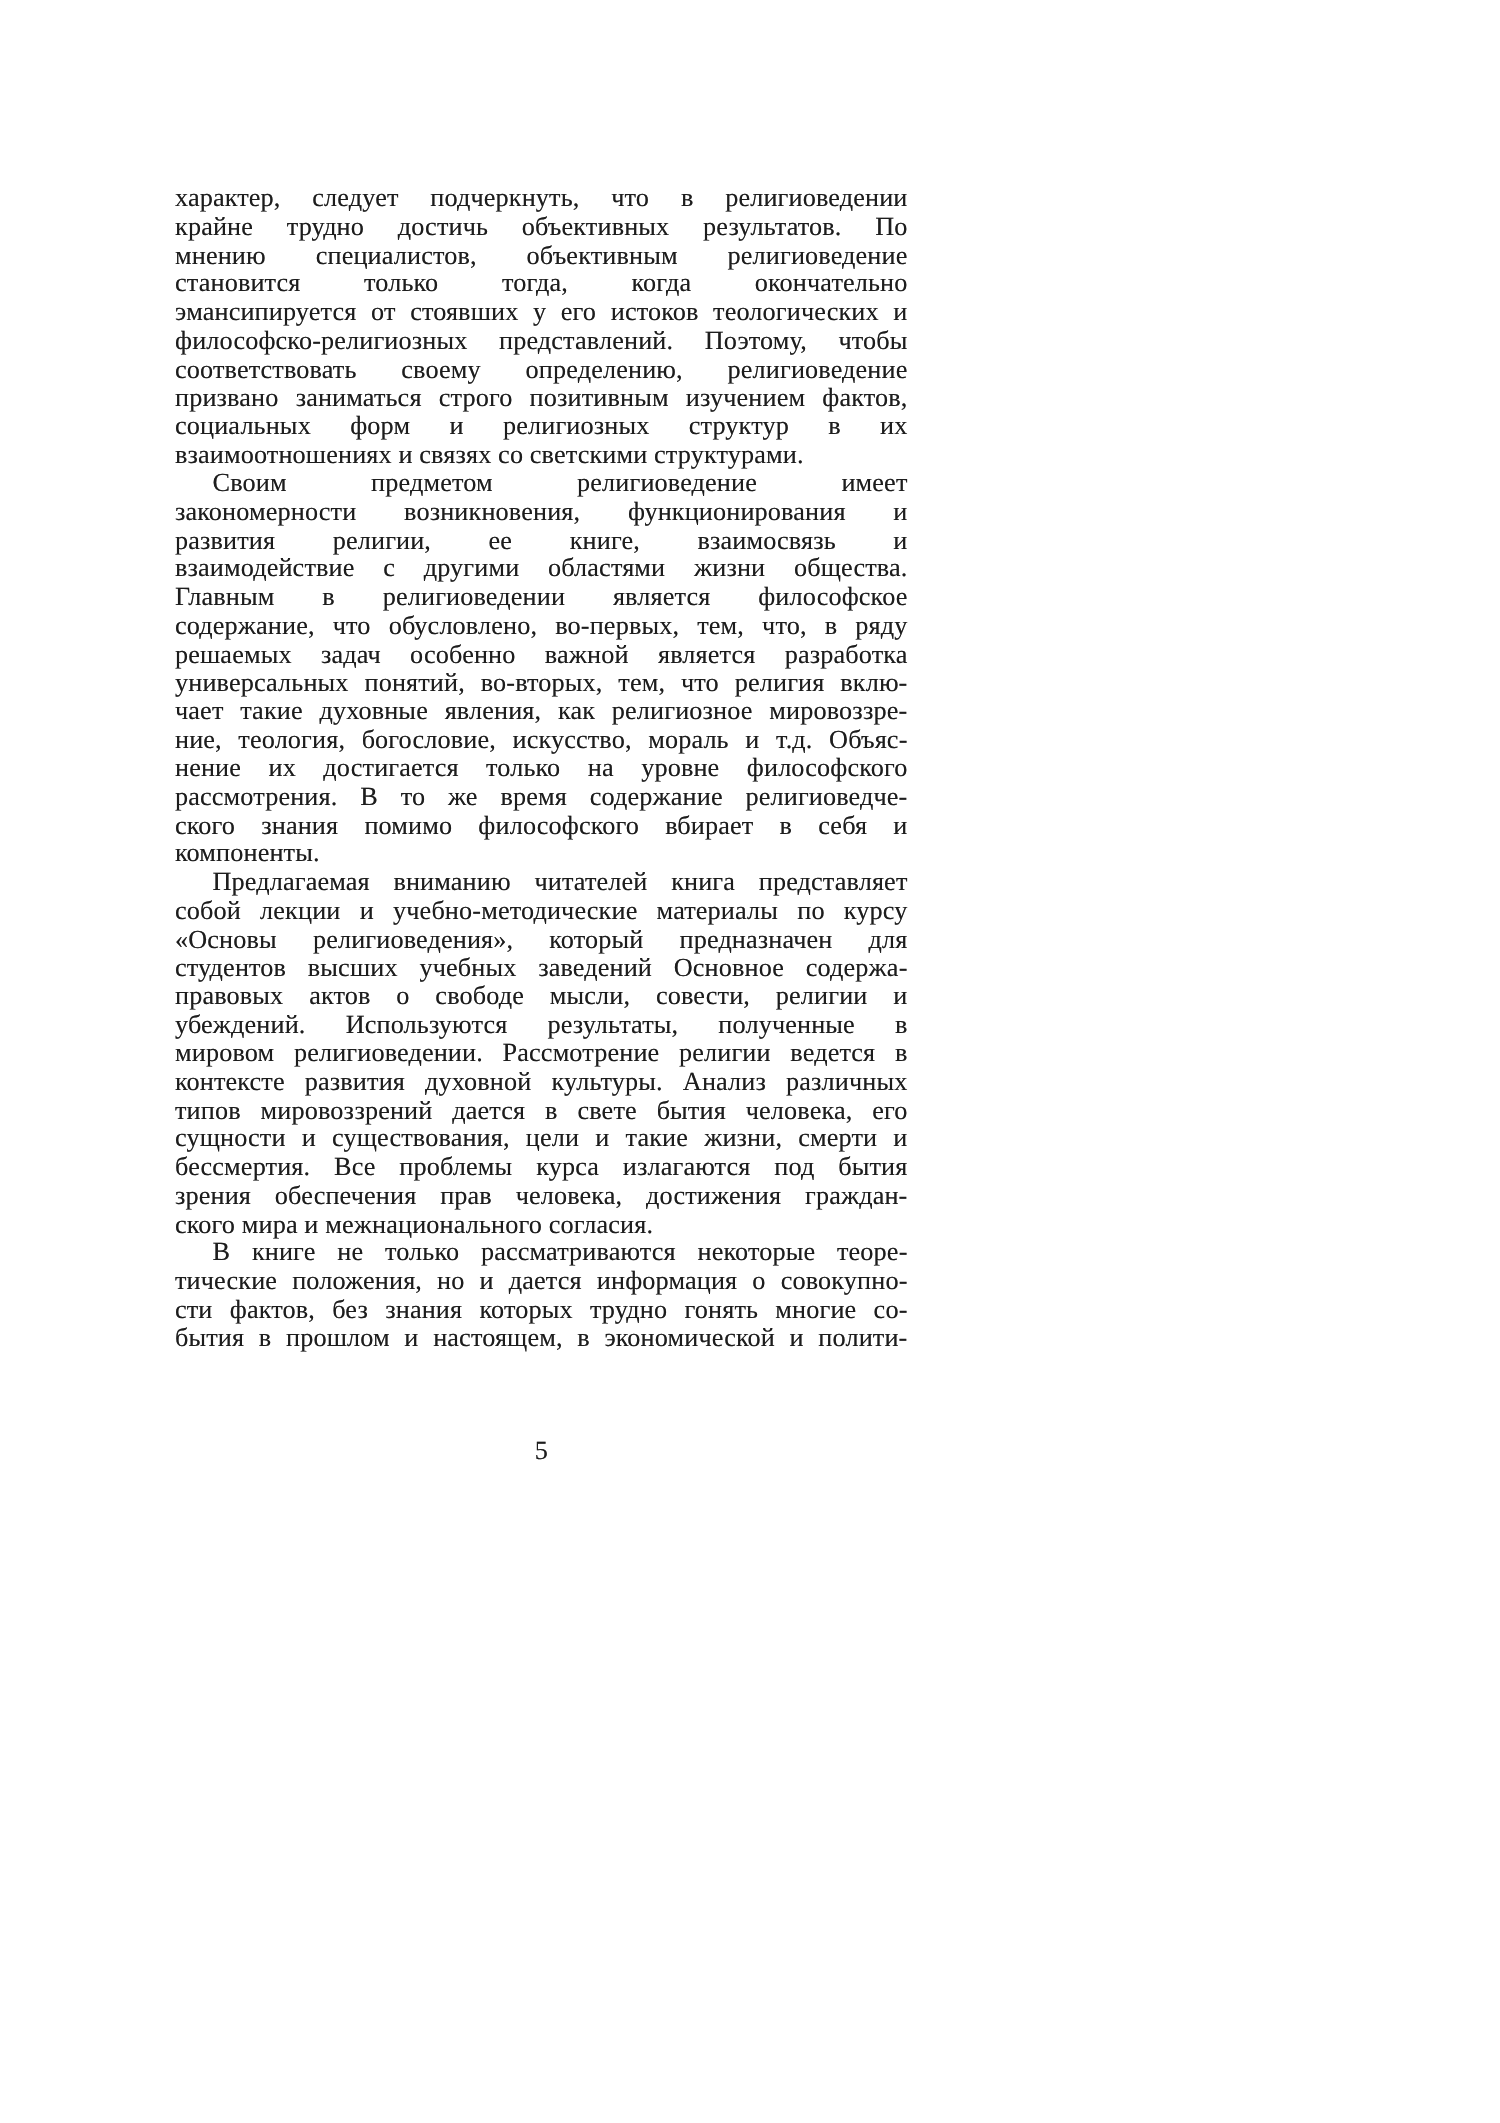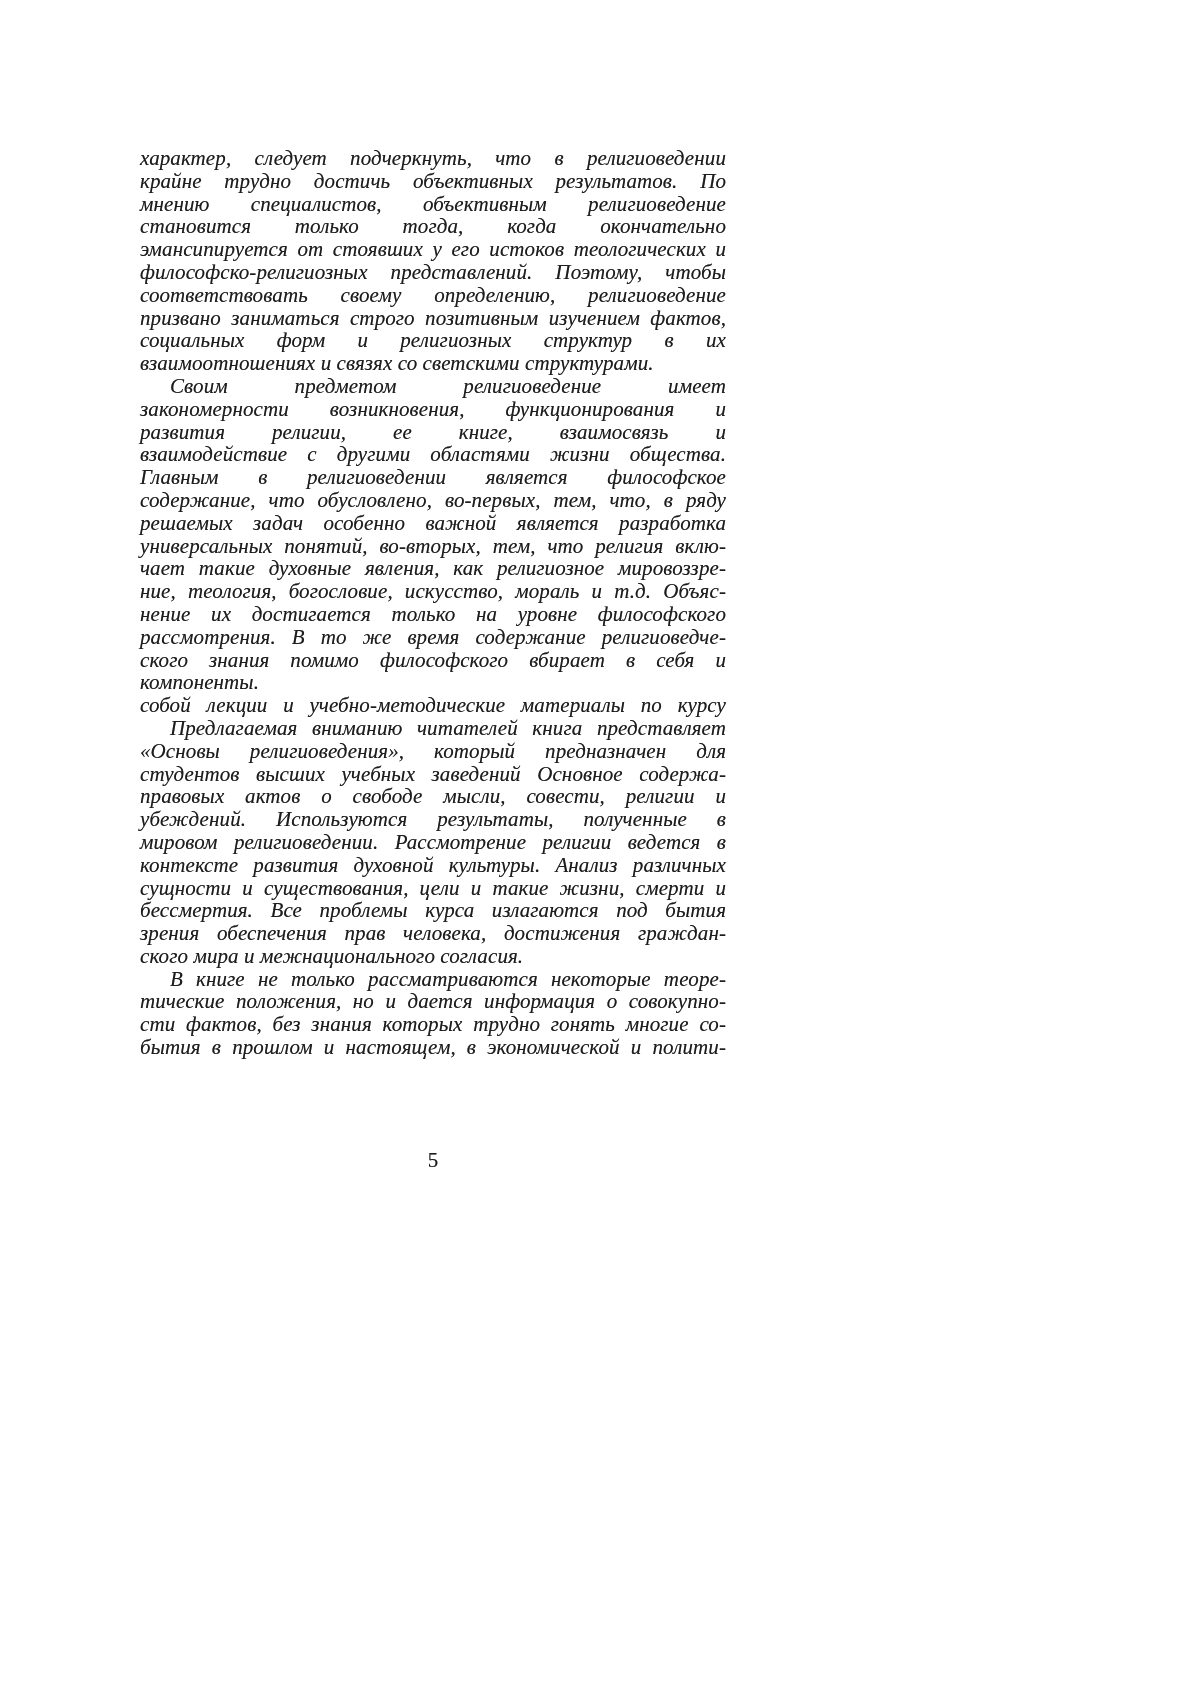--- a/index.html
+++ b/index.html
@@ -27,21 +27,20 @@
     padding: 0;
   }
   .line {
     font-size: 21px;
     line-height: 22.8px;
     text-align: justify;
     text-align-last: justify;
     white-space: normal;
     letter-spacing: 0.1px;
     text-shadow: 0 0 0.5px rgba(30,30,30,0.55);
-    font-style: italic;
   }
   .line.para-end {
     text-align-last: left;
   }
   .line.indent {
     text-indent: 30px;
   }
   .page-number {
     position: absolute;
     left: 140px;
@@ -80,28 +79,29 @@
         <div class="line">решаемых задач особенно важной является разработка</div>
         <div class="line">универсальных понятий, во-вторых, тем, что религия вклю-</div>
         <div class="line">чает такие духовные явления, как религиозное мировоззре-</div>
         <div class="line">ние, теология, богословие, искусство, мораль и т.д. Объяс-</div>
         <div class="line">нение их достигается только на уровне философского</div>
         <div class="line">рассмотрения. В то же время содержание религиоведче-</div>
         <div class="line">ского знания помимо философского вбирает в себя и</div>
         <div class="line para-end">компоненты.</div>
       </div>
       <div class="paragraph">
+        <div class="line indent">Предлагаемая вниманию читателей книга представляет</div>
         <div class="line">собой лекции и учебно-методические материалы по курсу</div>
-        <div class="line indent">Предлагаемая вниманию читателей книга представляет</div>
         <div class="line">«Основы религиоведения», который предназначен для</div>
         <div class="line">студентов высших учебных заведений Основное содержа-</div>
         <div class="line">правовых актов о свободе мысли, совести, религии и</div>
         <div class="line">убеждений. Используются результаты, полученные в</div>
         <div class="line">мировом религиоведении. Рассмотрение религии ведется в</div>
         <div class="line">контексте развития духовной культуры. Анализ различных</div>
+        <div class="line">типов мировоззрений дается в свете бытия человека, его</div>
         <div class="line">сущности и существования, цели и такие жизни, смерти и</div>
         <div class="line">бессмертия. Все проблемы курса излагаются под бытия</div>
         <div class="line">зрения обеспечения прав человека, достижения граждан-</div>
         <div class="line para-end">ского мира и межнационального согласия.</div>
       </div>
       <div class="paragraph">
         <div class="line indent">В книге не только рассматриваются некоторые теоре-</div>
         <div class="line">тические положения, но и дается информация о совокупно-</div>
         <div class="line">сти фактов, без знания которых трудно гонять многие со-</div>
         <div class="line">бытия в прошлом и настоящем, в экономической и полити-</div>

